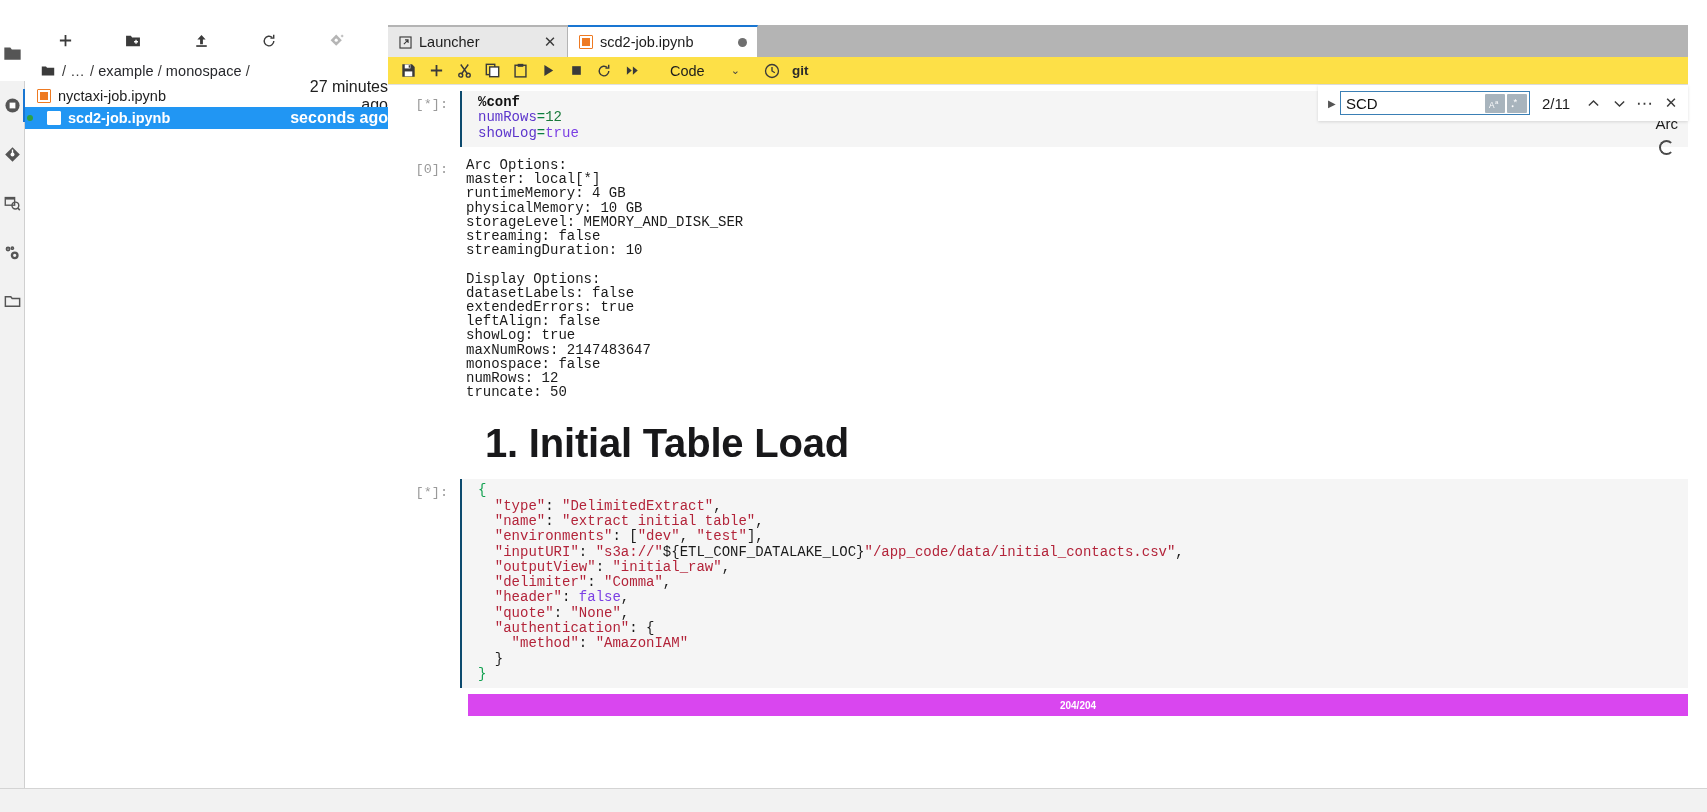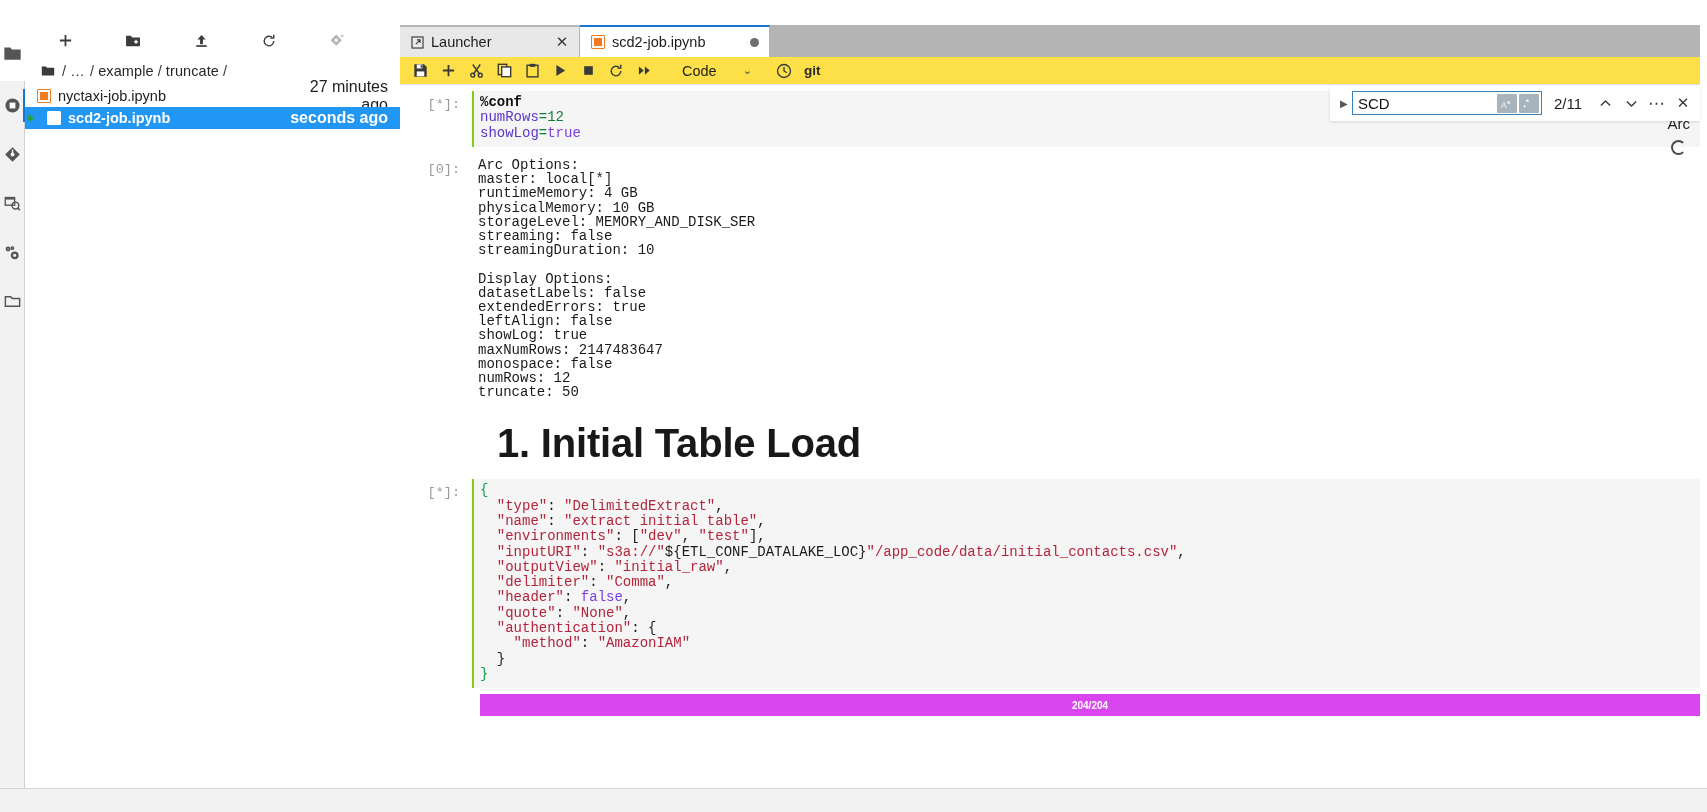--- a/index.html
+++ b/index.html
@@ -100,21 +100,21 @@
     position: absolute; left: 3px; top: 3px; width: 8px; height: 8px;
     background: #ee7a22;
   }
   .run-dot {
     position: absolute; left: 2px; width: 6px; height: 6px;
     border-radius: 50%; background: #2ea043;
   }
 
   
   .dock {
-    position: absolute; top: 25px; left: 400px; width: 1300px; height: 787px;
+    position: absolute; top: 25px; left: 388px; width: 1300px; height: 787px;
     background: #b4b4b4;
   }
   .tabbar {
     position: absolute; top: 0; left: 0; height: 32px; width: 1300px;
     background: #b4b4b4; display: flex; align-items: flex-end;
   }
   .tab {
     height: 30px; display: flex; align-items: center; gap: 7px;
     padding: 0 10px 0 11px; font-size: 14.5px; color: #1c1c1c;
     background: #e8e8e8; border-right: 1px solid #b4b4b4;
@@ -180,22 +180,22 @@
     position: relative; flex: 1; overflow: hidden; background: #ffffff;
   }
   .cell { display: flex; width: 100%; position: relative; }
   .prompt {
     width: 72px; flex: 0 0 72px; text-align: right; padding-right: 12px;
     font-family: "Liberation Mono", monospace; font-size: 13.5px; color: #9a9a9a;
     padding-top: 6px; white-space: nowrap;
   }
   .cell-body { flex: 1; min-width: 0; }
   .code-area {
-    background: #f5f5f5; border-left: 2px solid #84cc16;
-    padding: 4px 8px 6px 6px;
+    background: #f5f5f5; border-left: 2px solid #0c4a6e;
+    padding: 4px 8px 6px 16px;
     font-family: "Liberation Mono", monospace; font-size: 14px; line-height: 15.3px;
     color: #1a1a1a; white-space: pre;
   }
   .out-area {
     padding: 2px 8px 4px 6px;
     font-family: "Liberation Mono", monospace; font-size: 14px; line-height: 14.2px;
     color: #1a1a1a; white-space: pre;
   }
   .md-head {
     font-size: 40px; font-weight: bold; color: #18181a;
@@ -320,21 +320,21 @@
       <span style="display:flex;align-items:center;margin-right:3px">
         <svg width="14" height="14" viewBox="0 0 18 18">
             <path d="M1 3.1h5.4l1.4 1.8H17v9.9H1Z" fill="#3b3b3b"></path>
           </svg>
       </span>
       <span class="sep">/</span>
       <span class="dots">…</span>
       <span class="sep">/</span>
       <span>example</span>
       <span class="sep">/</span>
-      <span>truncate</span>
+      <span>monospace</span>
       <span class="sep">/</span>
     </div>
 
 
     <div class="fb-row">
       <div class="r-name">
         <span class="nb-icon">
             <span class="sq"></span>
             <span class="fill"></span>
           </span>

